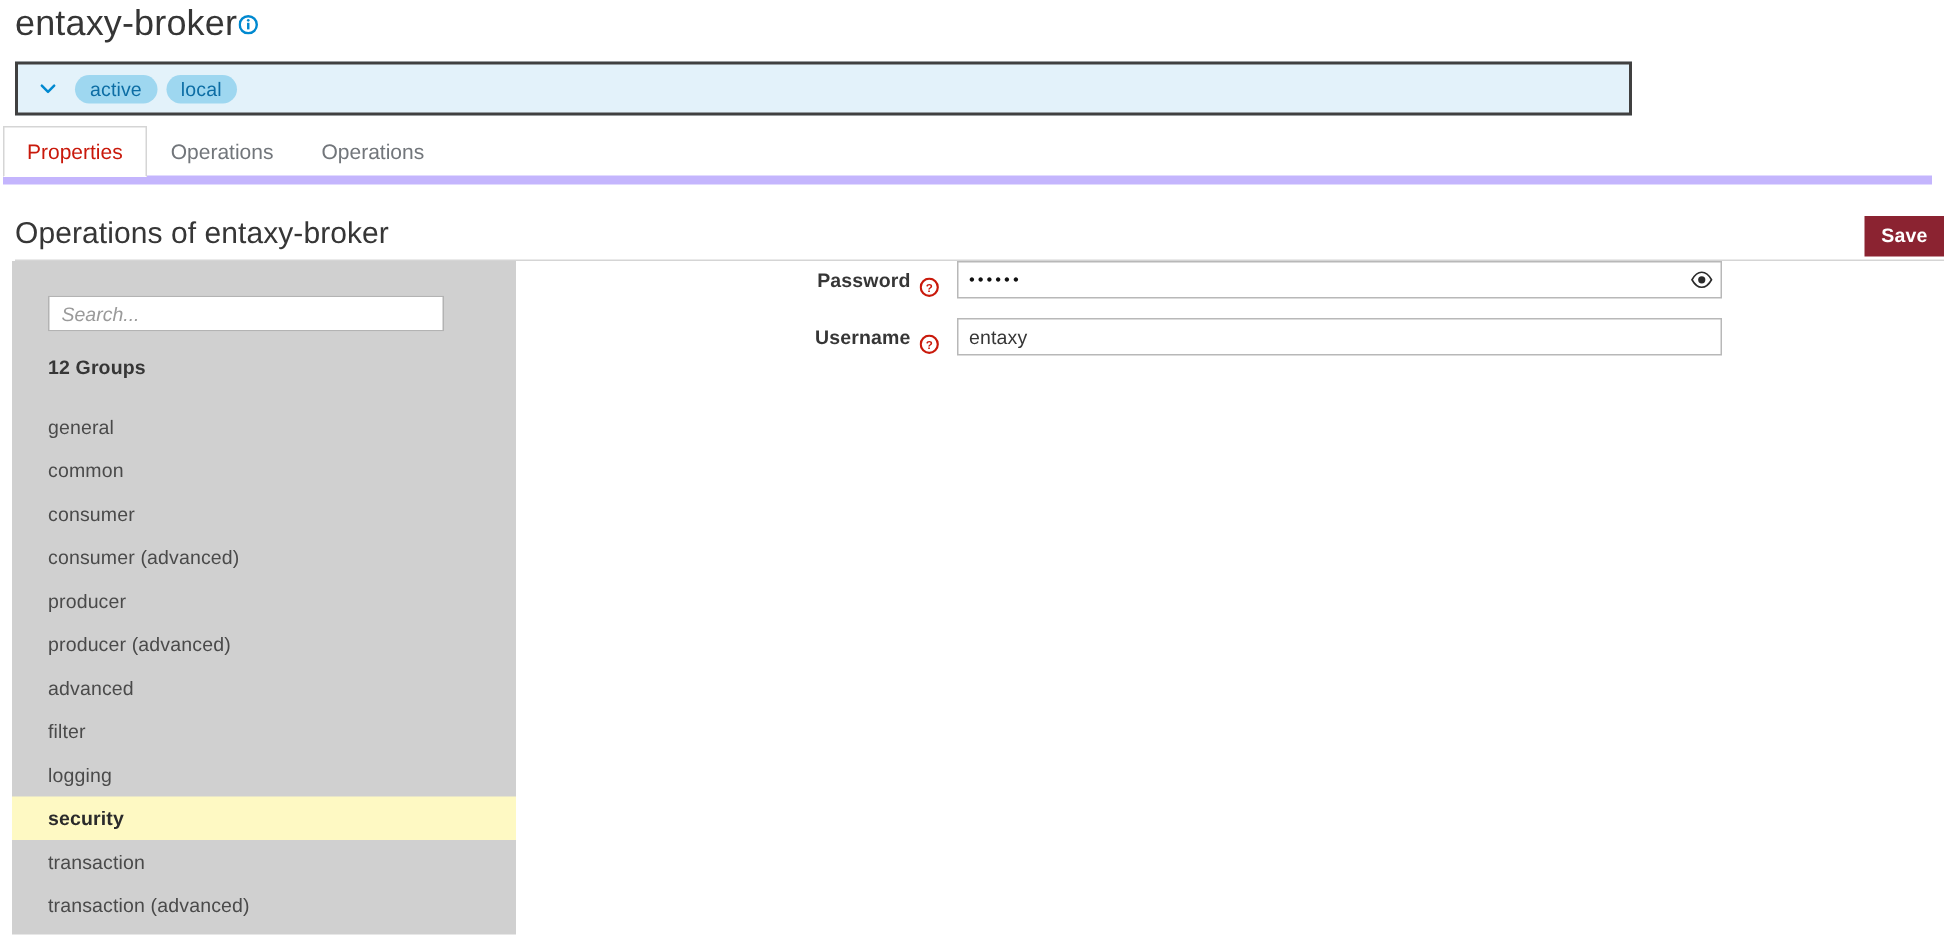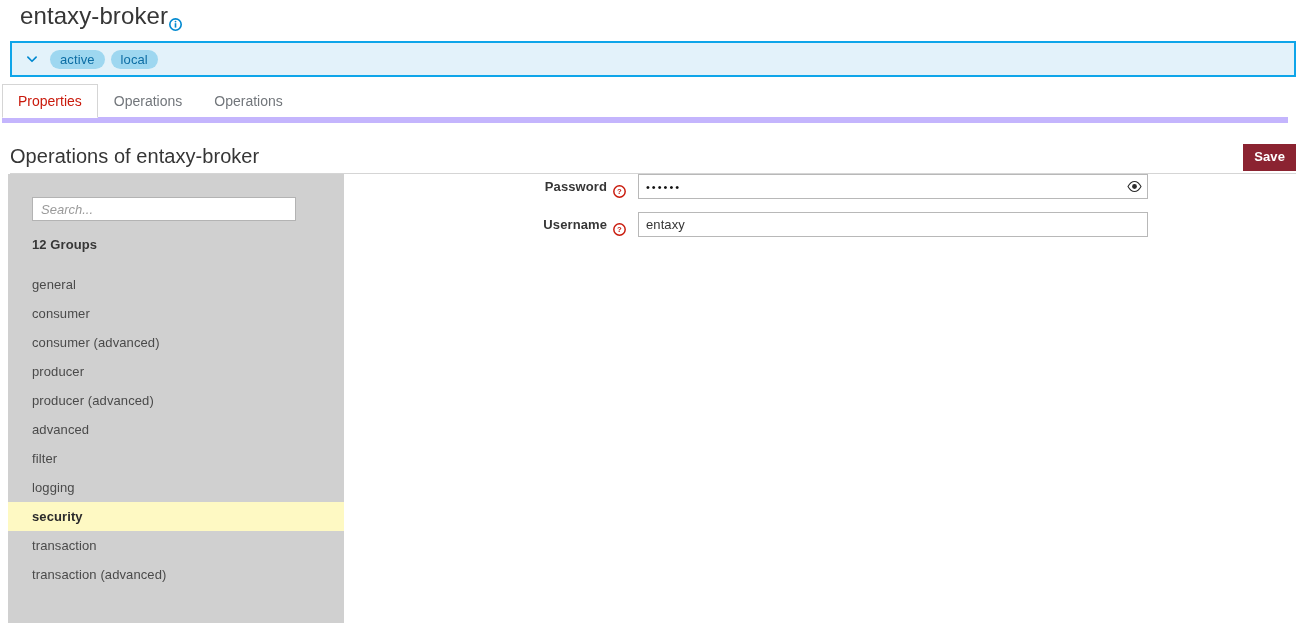--- a/index.html
+++ b/index.html
@@ -15,22 +15,21 @@
     color: #363636;
     -webkit-font-smoothing: antialiased;
   }
 
   
   .page-title-row {
     position: absolute;
     left: 10px;
     top: 2px;
     display: flex;
-    align-items: flex-end;
-    margin-left: 10px;
+    align-items: center;
   }
   .page-title {
     font-size: 24px;
     font-weight: 400;
     color: #363636;
     line-height: 28px;
     letter-spacing: 0.1px;
   }
   .info-icon {
     display: inline-block;
@@ -39,24 +38,24 @@
     margin-left: 1px;
     margin-top: 1px;
     flex: none;
   }
 
   
   .status-bar {
     position: absolute;
     left: 10px;
     top: 41px;
-    width: 1286px;
+    width: 1078px;
     height: 36px;
     box-sizing: border-box;
-    border: 2px solid #0ea5e9;
+    border: 2px solid #404040;
     background: #e3f2fa;
     display: flex;
     align-items: center;
     padding-left: 12px;
   }
   .chevron-toggle {
     width: 16px;
     height: 16px;
     display: flex;
     align-items: center;
@@ -318,20 +317,21 @@
 </div>
 <div class="header-rule"></div>
 
 <div class="groups-panel">
   <div class="search-wrap">
     <input class="search-input" type="text" placeholder="Search..." style="">
   </div>
   <div class="groups-count">12 Groups</div>
   <div class="groups-list">
     <div class="group-item">general</div>
+    <div class="group-item">common</div>
     <div class="group-item">consumer</div>
     <div class="group-item">consumer (advanced)</div>
     <div class="group-item">producer</div>
     <div class="group-item">producer (advanced)</div>
     <div class="group-item">advanced</div>
     <div class="group-item">filter</div>
     <div class="group-item">logging</div>
     <div class="group-item selected">security</div>
     <div class="group-item">transaction</div>
     <div class="group-item">transaction (advanced)</div>

